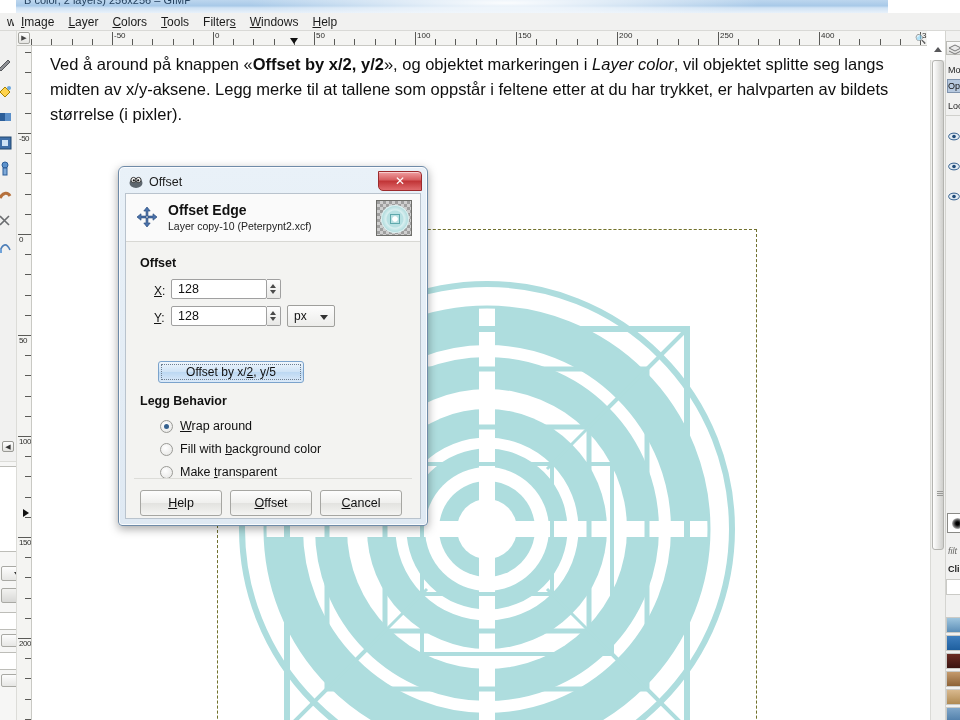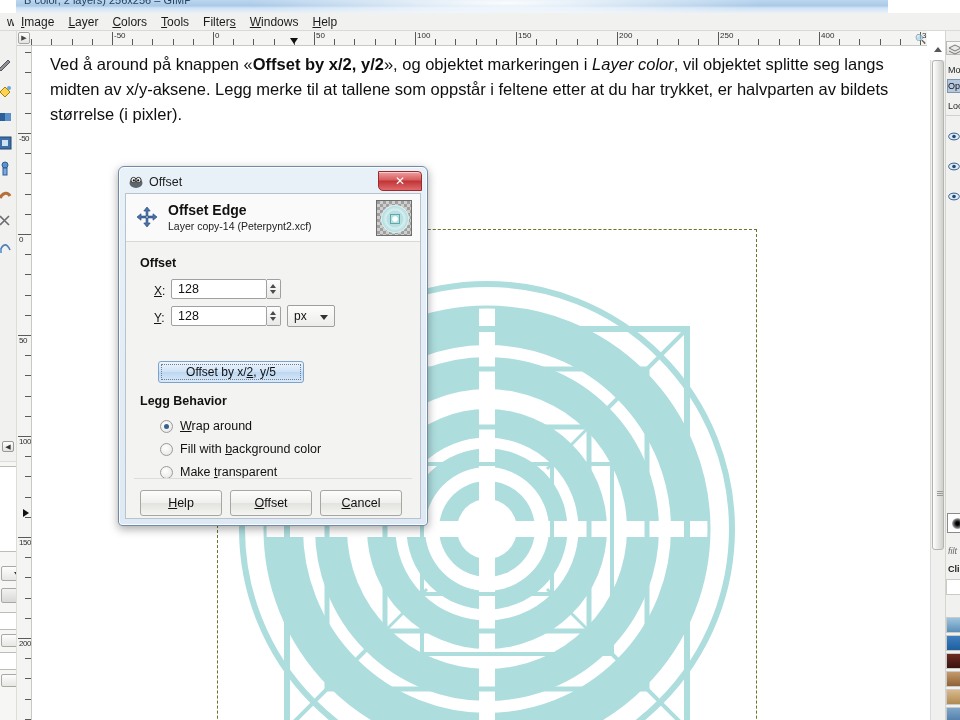--- a/index.html
+++ b/index.html
@@ -599,21 +599,21 @@
           <svg width="22" height="22" viewBox="0 0 22 22">
             <g fill="#4a72ab" stroke="#2c4f80" stroke-width="0.7">
               <path d="M11 1 L14.2 5 L11.9 5 L11.9 10 L10.1 10 L10.1 5 L7.8 5 Z"></path>
               <path d="M11 21 L7.8 17 L10.1 17 L10.1 12 L11.9 12 L11.9 17 L14.2 17 Z"></path>
               <path d="M1 11 L5 7.8 L5 10.1 L10 10.1 L10 11.9 L5 11.9 L5 14.2 Z"></path>
               <path d="M21 11 L17 14.2 L17 11.9 L12 11.9 L12 10.1 L17 10.1 L17 7.8 Z"></path>
             </g>
           </svg>
         </div>
         <div class="h1">Offset Edge</div>
-        <div class="h2">Layer copy-14 (Peterpynt2.xcf)</div>
+        <div class="h2">Layer copy-10 (Peterpynt2.xcf)</div>
         <div class="thumb">
           <div class="ring"></div>
           <div class="sq"></div>
         </div>
       </div>
 
       <div class="sect-title" style="left:14px; top:62px;">Offset</div>
 
       <div class="fld-label" style="left:28px; top:90px;"><u>X</u>:</div>
       <div class="spin" style="left:45px; top:85px; width:96px;">

